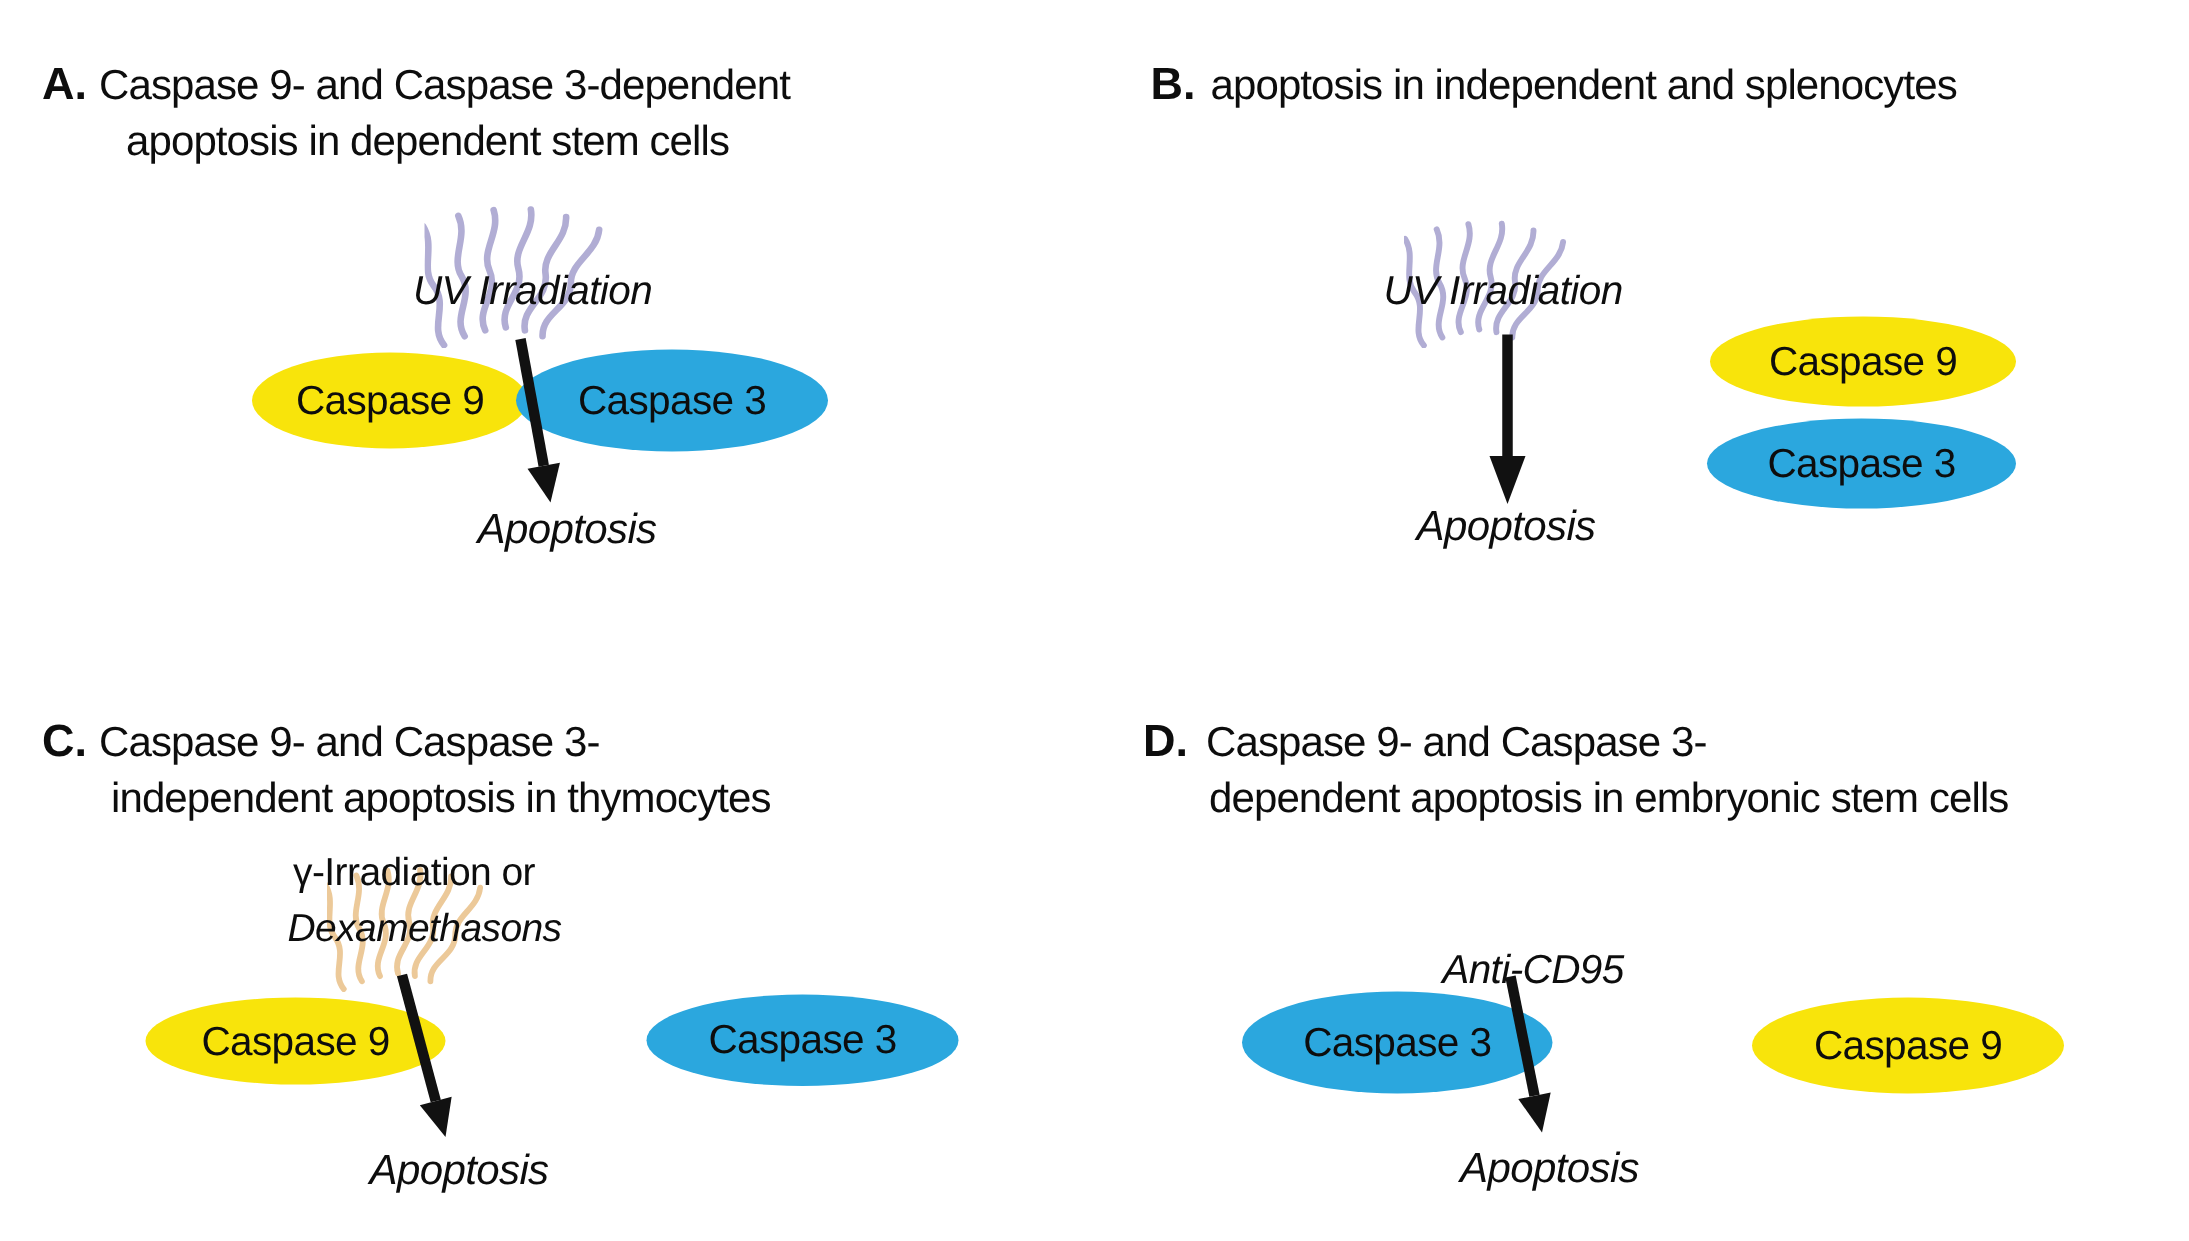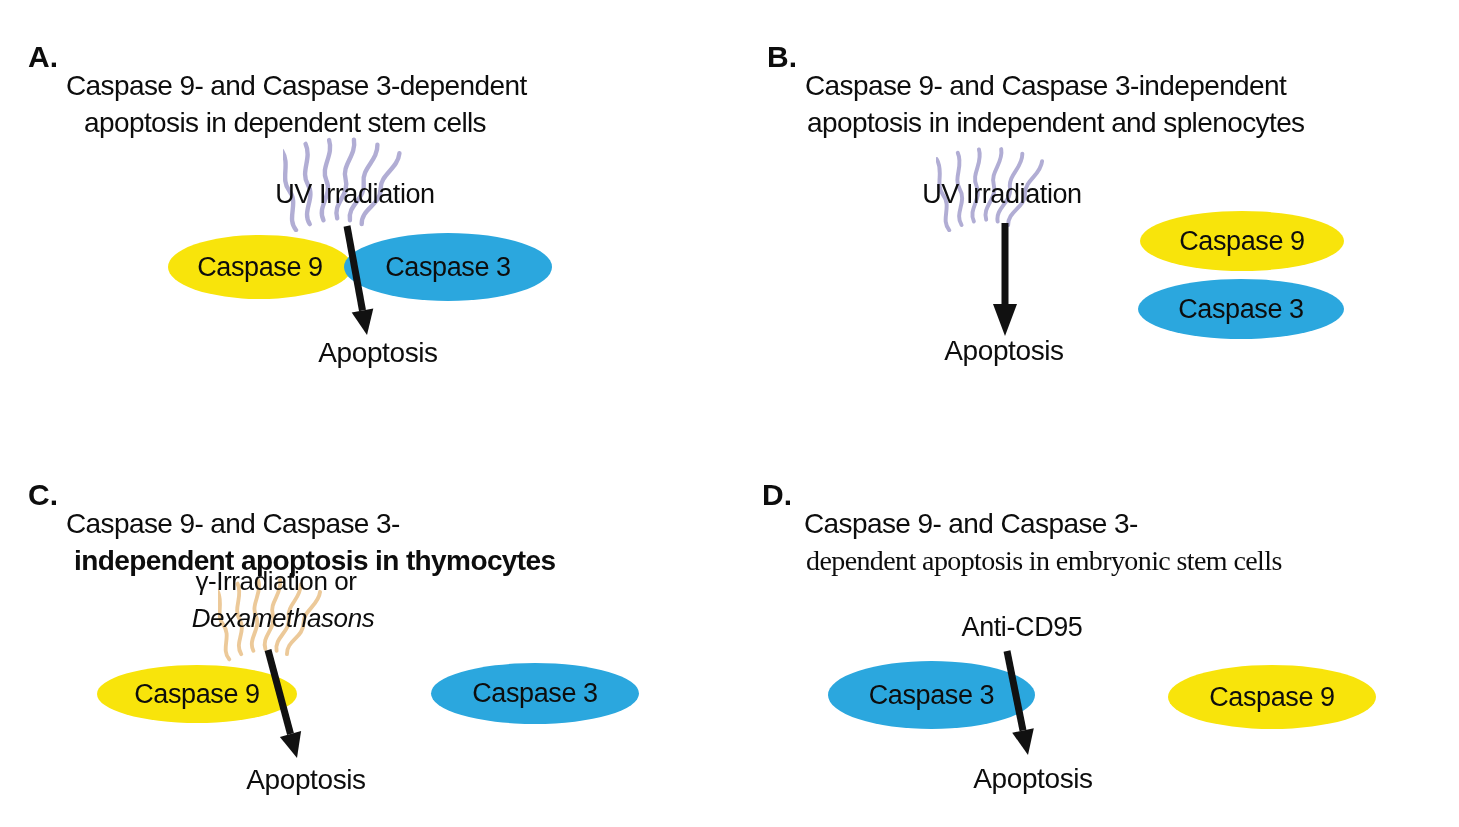--- a/index.html
+++ b/index.html
@@ -21,30 +21,31 @@
     letter-spacing: -0.6px;
     color: #0d0d0d;
     z-index: 2;
   }
   .title .tlabel {
     font-weight: 700;
     font-size: 30px;
     margin-right: 8px;
     letter-spacing: 0;
   }
-  .title .tlines { display: flex; flex-direction: column; margin-top: 29px; }
+  .title .tlines { display: flex; flex-direction: column; }
   .diagram-text {
     position: absolute;
     transform: translate(-50%, -50%);
     font-size: 27px;
     letter-spacing: -0.4px;
     white-space: nowrap;
     color: #0d0d0d;
     z-index: 2;
     text-align: center;
+    font-style: italic;
   }
   .stimulus-two-line {
     position: absolute;
     transform: translateX(-50%);
     font-size: 26px;
     line-height: 37px;
     letter-spacing: -0.4px;
     white-space: nowrap;
     text-align: center;
     color: #0d0d0d;
@@ -101,21 +102,20 @@
   <svg class="arrow" style="left:330px; top:220px;" width="60" height="120" viewBox="0 0 60 120">
     <line x1="17" y1="6" x2="32.5" y2="90.5" stroke="#111111" stroke-width="7"></line>
     <polygon points="21.7,92.5 43.3,88.5 37,115" fill="#111111"></polygon>
   </svg>
 
   <div class="diagram-text" style="left:378px; top:353px; font-size:28px;">Apoptosis</div>
 
   <div class="title" style="left:767px; top:38px;">
     <span class="tlabel">B.</span>
     <span class="tlines">
-      <span>Caspase 9- and Caspase 3-independent</span>
       <span style="padding-left:2px;">apoptosis in independent and splenocytes</span>
     </span>
   </div>
 
   <svg class="waves" style="left:936px; top:144px;" width="118" height="88" viewBox="0 0 130 100">
     <g fill="none" stroke-width="4.5" stroke-linecap="round" opacity="0.9" stroke="#a9a5d0">
       <path transform="translate(4,12) rotate(-10 9 86)" d="M9,86 C1,72 17,60 9,45 C2,32 15,19 9,4"></path>
       <path transform="translate(18,6) rotate(-3 9 86)" d="M9,86 C1,72 17,60 9,45 C2,32 15,19 9,4"></path>
       <path transform="translate(32,2) rotate(4 9 86)" d="M9,86 C1,72 17,60 9,45 C2,32 15,19 9,4"></path>
       <path transform="translate(46,0) rotate(12 9 86)" d="M9,86 C1,72 17,60 9,45 C2,32 15,19 9,4"></path>
@@ -137,21 +137,21 @@
     <span>Caspase 9</span>
   </div>
   <div class="ellipse" style="left: 1138px; top: 279px; width: 206px; height: 60px; background: rgb(43, 167, 222);">
     <span>Caspase 3</span>
   </div>
 
   <div class="title" style="left:28px; top:476px;">
     <span class="tlabel">C.</span>
     <span class="tlines">
       <span>Caspase 9- and Caspase 3-</span>
-      <span style="padding-left:8px;font-weight:bold;">independent apoptosis in thymocytes</span>
+      <span style="padding-left:8px;">independent apoptosis in thymocytes</span>
     </span>
   </div>
 
   <svg class="waves" style="left:218px; top:570px;" width="112" height="96" viewBox="0 0 130 100">
     <g fill="none" stroke-width="4.5" stroke-linecap="round" opacity="0.9" stroke="#eac48f">
       <path transform="translate(4,12) rotate(-10 9 86)" d="M9,86 C1,72 17,60 9,45 C2,32 15,19 9,4"></path>
       <path transform="translate(18,6) rotate(-3 9 86)" d="M9,86 C1,72 17,60 9,45 C2,32 15,19 9,4"></path>
       <path transform="translate(32,2) rotate(4 9 86)" d="M9,86 C1,72 17,60 9,45 C2,32 15,19 9,4"></path>
       <path transform="translate(46,0) rotate(12 9 86)" d="M9,86 C1,72 17,60 9,45 C2,32 15,19 9,4"></path>
       <path transform="translate(59,2) rotate(20 9 86)" d="M9,86 C1,72 17,60 9,45 C2,32 15,19 9,4"></path>
@@ -176,25 +176,25 @@
   <div class="diagram-text" style="left:306px; top:780px; font-size:28px;">Apoptosis</div>
 
   <div class="ellipse" style="left: 431px; top: 663px; width: 208px; height: 61px; background: rgb(43, 167, 222);">
     <span>Caspase 3</span>
   </div>
 
   <div class="title" style="left:762px; top:476px;">
     <span class="tlabel" style="margin-right:12px;">D.</span>
     <span class="tlines">
       <span>Caspase 9- and Caspase 3-</span>
-      <span style="padding-left:2px;font-family:Liberation Serif, serif;">dependent apoptosis in embryonic stem cells</span>
-    </span>
-  </div>
-
-  <div class="diagram-text" style="left:1022px; top:627px;">Anti-CD95</div>
+      <span style="padding-left:2px;">dependent apoptosis in embryonic stem cells</span>
+    </span>
+  </div>
+
+  <div class="diagram-text" style="left:1022px; top:647px;">Anti-CD95</div>
 
   <div class="ellipse" style="left: 828px; top: 661px; width: 207px; height: 68px; background: rgb(43, 167, 222);">
     <span>Caspase 3</span>
   </div>
 
   <svg class="arrow" style="left:990px; top:646px;" width="60" height="122" viewBox="0 0 60 122">
     <line x1="17" y1="5" x2="33" y2="84.5" stroke="#111111" stroke-width="7"></line>
     <polygon points="22.2,86.7 43.8,82.3 38,109" fill="#111111"></polygon>
   </svg>
 

